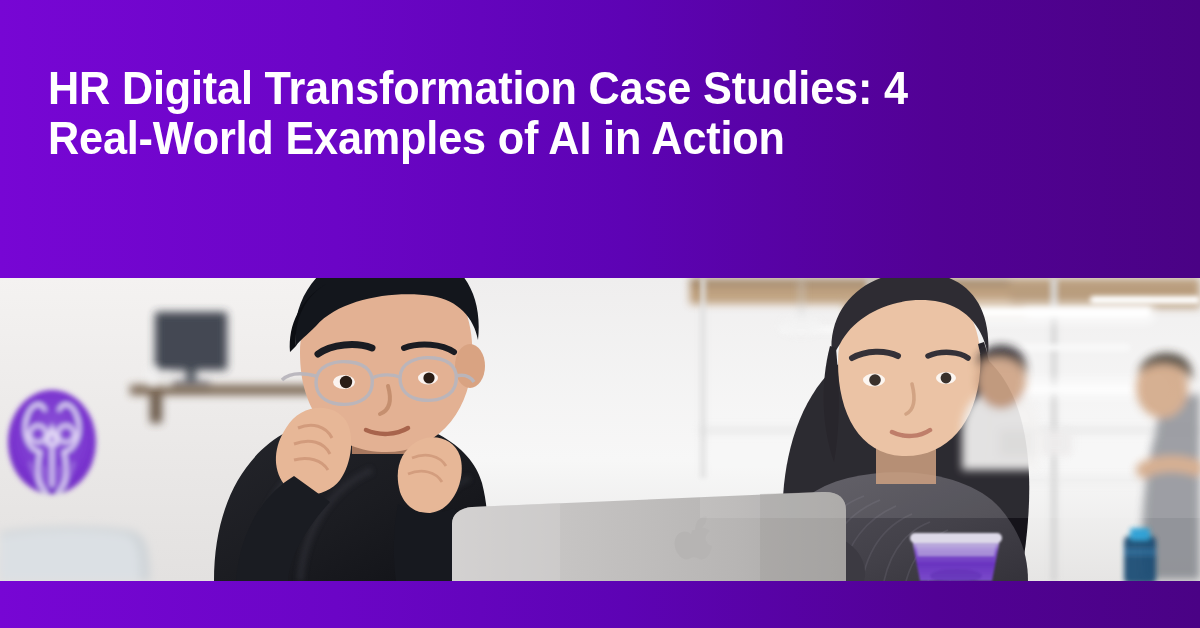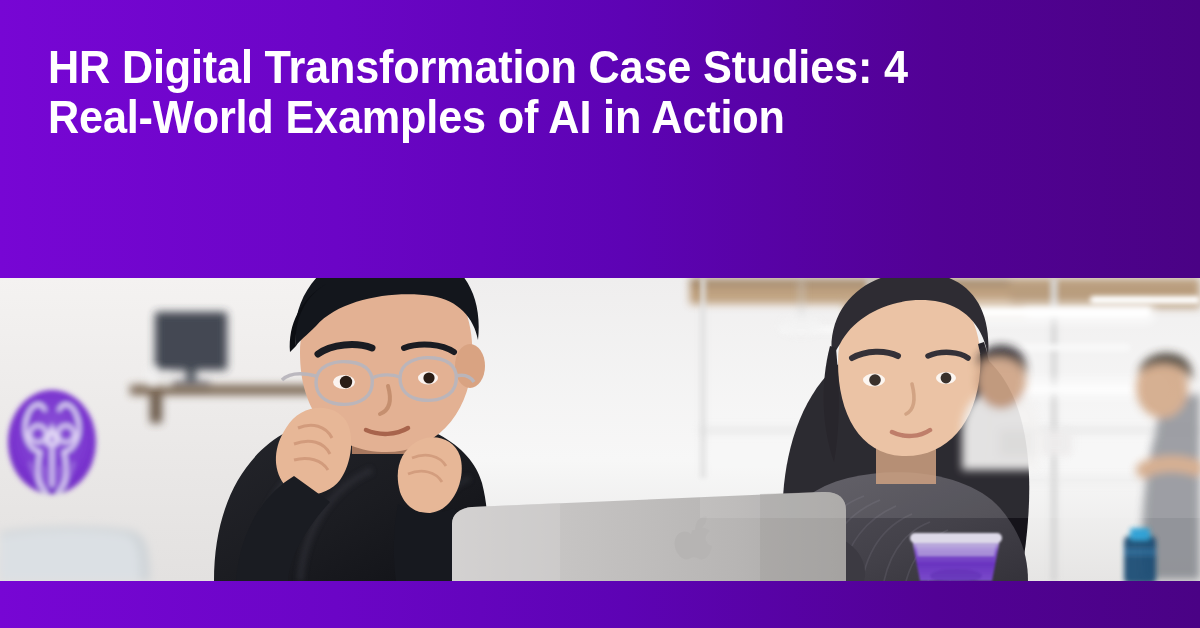--- a/index.html
+++ b/index.html
@@ -18,25 +18,25 @@
     position: relative;
     width: 1200px;
     height: 628px;
     background: linear-gradient(90deg, #7706D4 0%, #6B05C6 28%, #5D03B4 52%, #520195 78%, #4A0285 100%);
     overflow: hidden;
   }
 
   
   #title-band {
     position: absolute;
-    left: 0; top: 0;
+    left: 0; top: 8px;
     width: 1200px;
     height: 278px;
     box-sizing: border-box;
-    padding: 42px 48px 0 48px;
+    padding: 55px 48px 0 48px;
   }
 
   #headline {
     margin: 0;
     color: #FFFFFF;
     font-family: "Liberation Sans Narrow", "Liberation Sans", sans-serif;
     font-size: 47px;
     font-weight: 700;
     line-height: 50px;
     letter-spacing: -0.2px;

